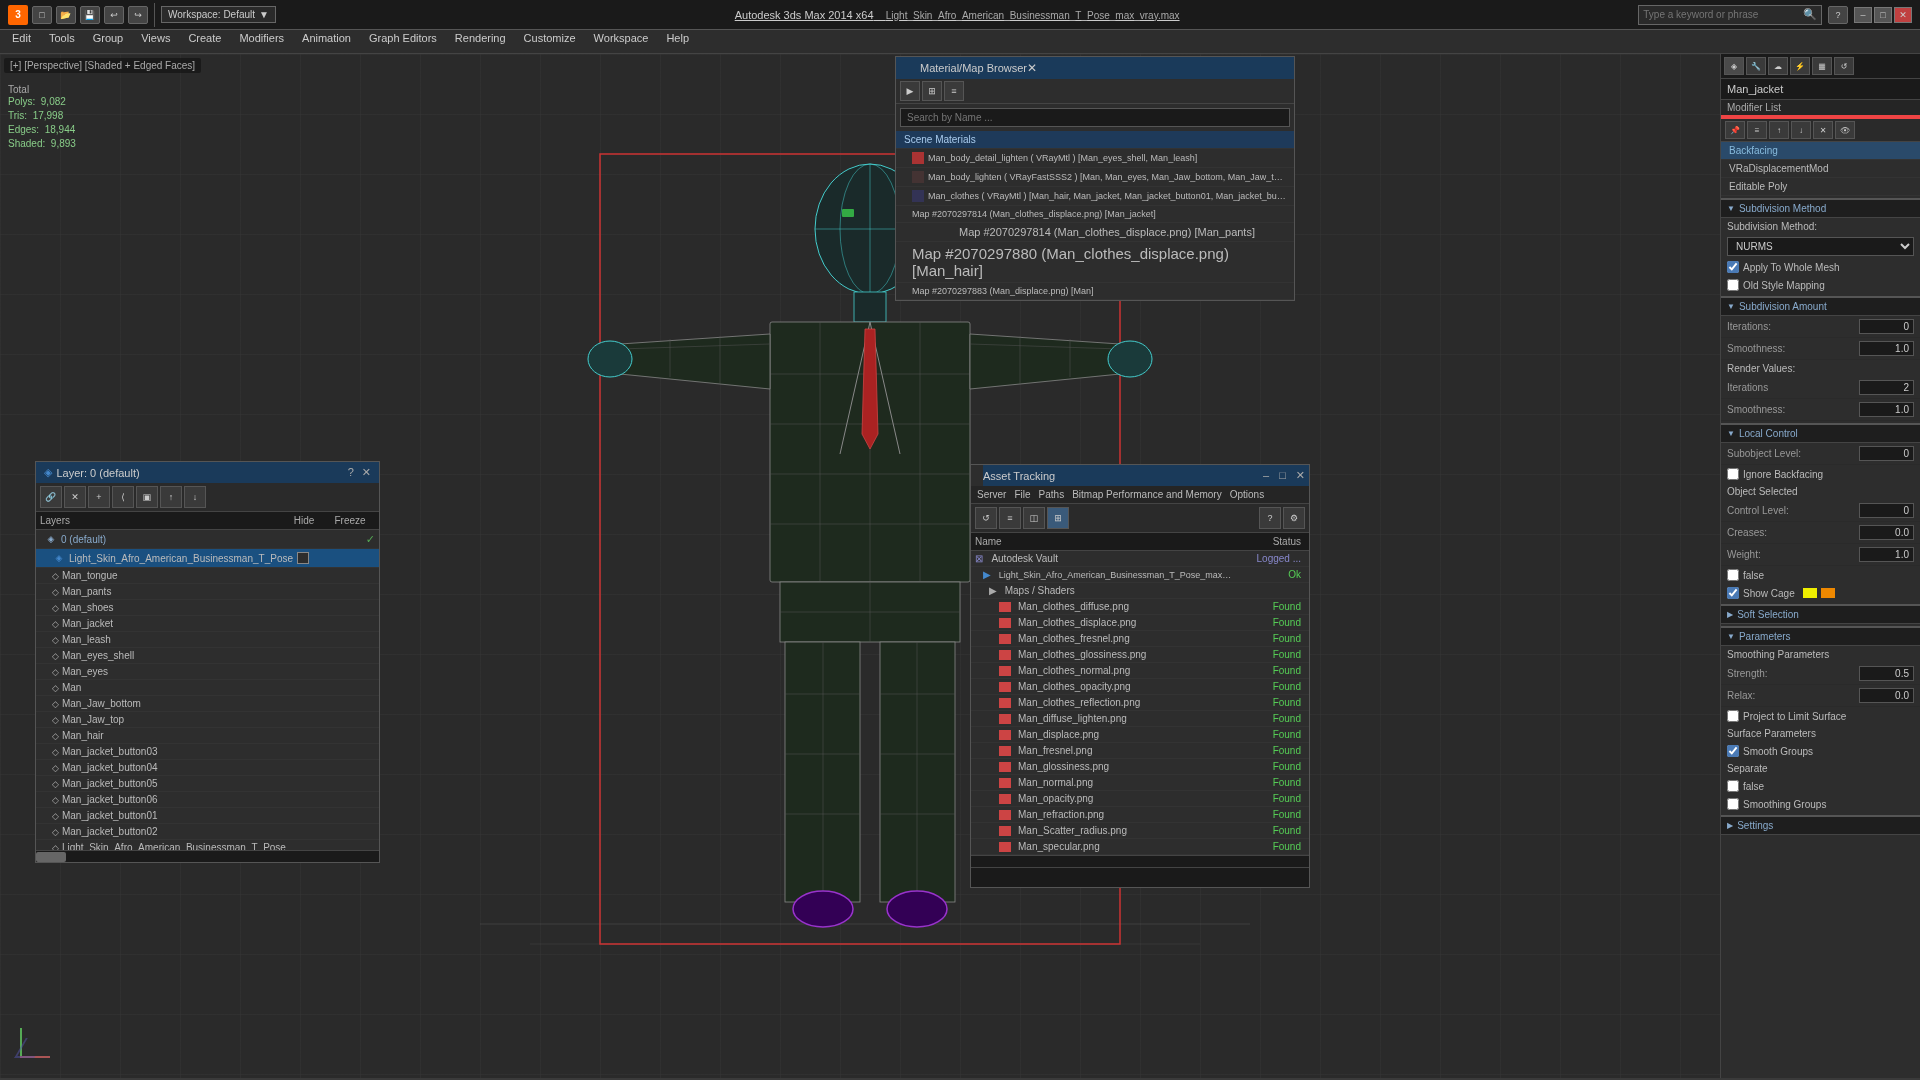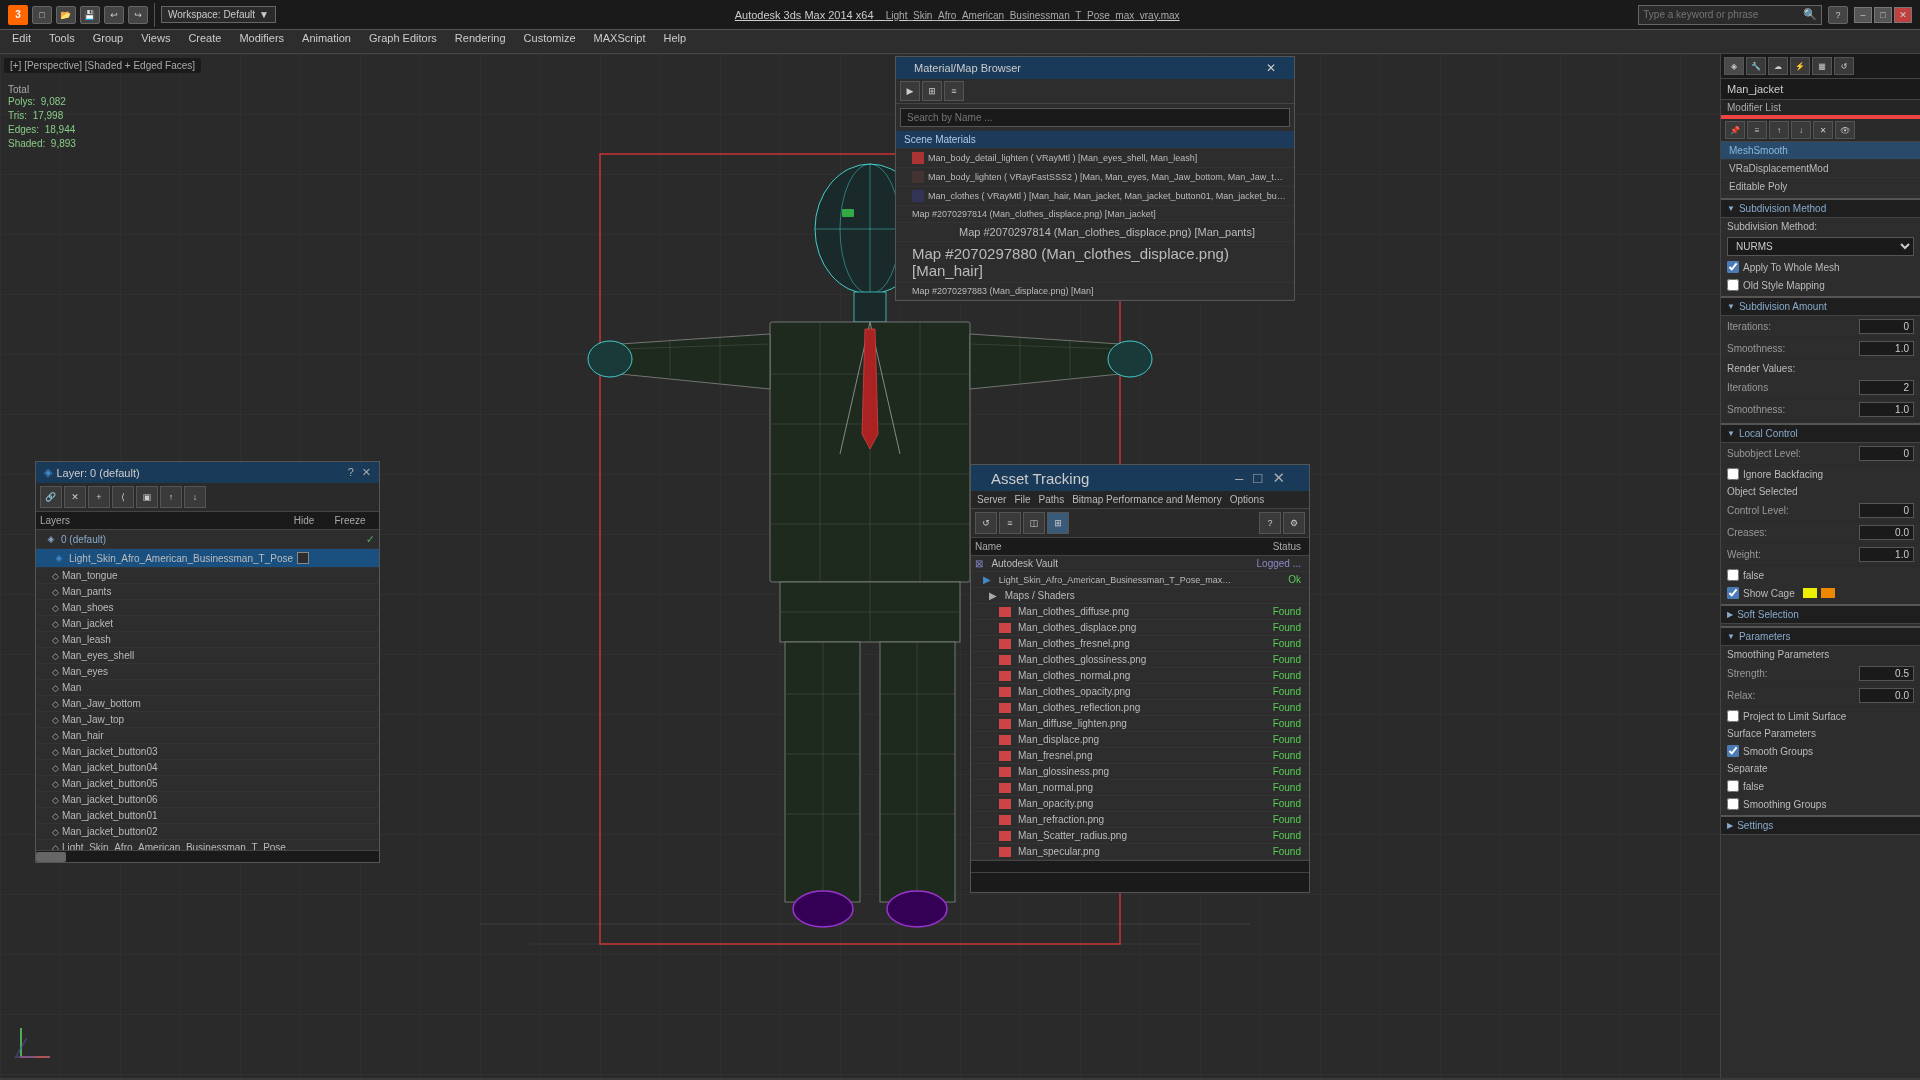--- a/index.html
+++ b/index.html
@@ -139,24 +139,24 @@
 
     
     .floating-panel {
       position: absolute;
       background: #2d2d2d;
       border: 1px solid #555;
       z-index: 20;
     }
     .fp-titlebar {
       background: #1a3a5a;
-      padding: 4px 18px;
+      padding: 4px 24px;
       display: flex;
       align-items: center;
-      justify-content: space-between;
+      justify-content: flex-start;
       color: #ccc;
       font-size: 11px;
     }
     .fp-close {
       cursor: pointer; color: #ccc;
       background: none; border: none;
       font-size: 12px;
     }
     .fp-toolbar {
       display: flex; align-items: center;
@@ -209,26 +209,27 @@
     #asset-tracking {
       position: absolute;
       top: 410px; left: 970px;
       width: 340px;
       background: #2d2d2d;
       border: 1px solid #555;
       z-index: 20;
     }
     .at-titlebar {
       background: #1a3a5a;
-      padding: 4px 20px;
+      padding: 4px 0;
       display: flex;
       align-items: center;
       justify-content: space-between;
       color: #ccc;
-      font-size: 15px;
+      font-size: 11px;
+      margin-left: 12px;
     }
     .at-winbtns {
       display: flex; gap: 2px;
     }
     .at-menubar {
       display: flex; gap: 8px;
       padding: 3px 6px;
       background: #252525;
       border-bottom: 1px solid #444;
       font-size: 10px;
@@ -505,21 +506,21 @@
   <div class="menu-item">Edit</div>
   <div class="menu-item">Tools</div>
   <div class="menu-item">Group</div>
   <div class="menu-item">Views</div>
   <div class="menu-item">Create</div>
   <div class="menu-item">Modifiers</div>
   <div class="menu-item">Animation</div>
   <div class="menu-item">Graph Editors</div>
   <div class="menu-item">Rendering</div>
   <div class="menu-item">Customize</div>
-  <div class="menu-item">MAXScript</div>
+  <div class="menu-item">Workspace</div>
   <div class="menu-item">Help</div>
 </div>
 
 <div id="main-layout" style="display:flex;height:calc(1080px - 56px);position:relative;">
 
   <div id="viewport" style="flex:1;background:#2a2a2a;position:relative;overflow:hidden;">
 
     <div class="vp-grid"></div>
 
     <div class="viewport-corner-label">[+] [Perspective] [Shaded + Edged Faces]</div>
@@ -923,21 +924,21 @@
     <div class="mp-toolbar">
       <div class="mp-tool-btn">📌</div>
       <div class="mp-tool-btn">≡</div>
       <div class="mp-tool-btn">↑</div>
       <div class="mp-tool-btn">↓</div>
       <div class="mp-tool-btn">✕</div>
       <div class="mp-tool-btn">👁</div>
     </div>
 
     <div>
-      <div class="mp-modifier-item active">MeshSmooth</div>
+      <div class="mp-modifier-item active">Backfacing</div>
       <div class="mp-modifier-item">VRaDisplacementMod</div>
       <div class="mp-modifier-item">Editable Poly</div>
     </div>
 
     <div class="mp-section">
       <div class="mp-section-header">
         <span class="arrow">▼</span>
         <span>Subdivision Method</span>
       </div>
       <div class="mp-full-row">

